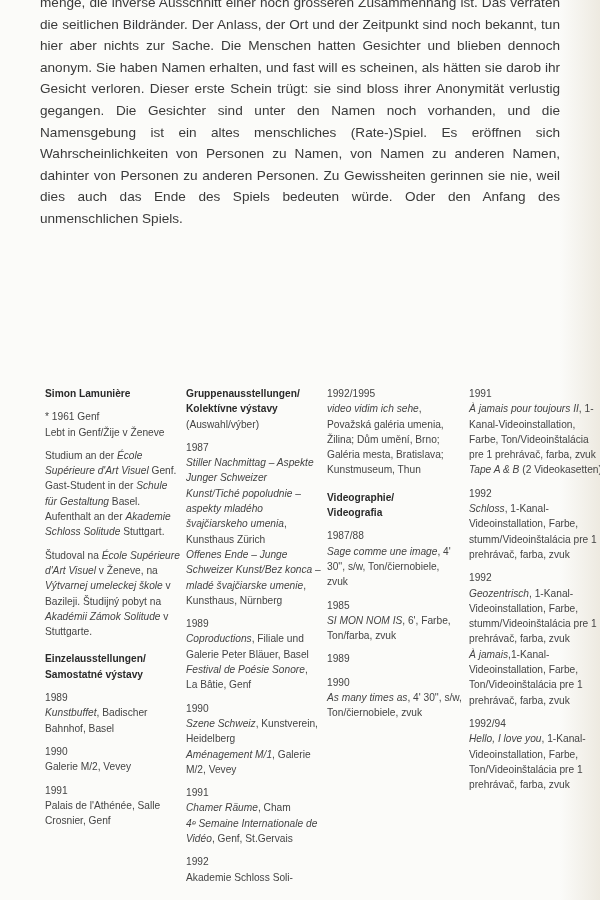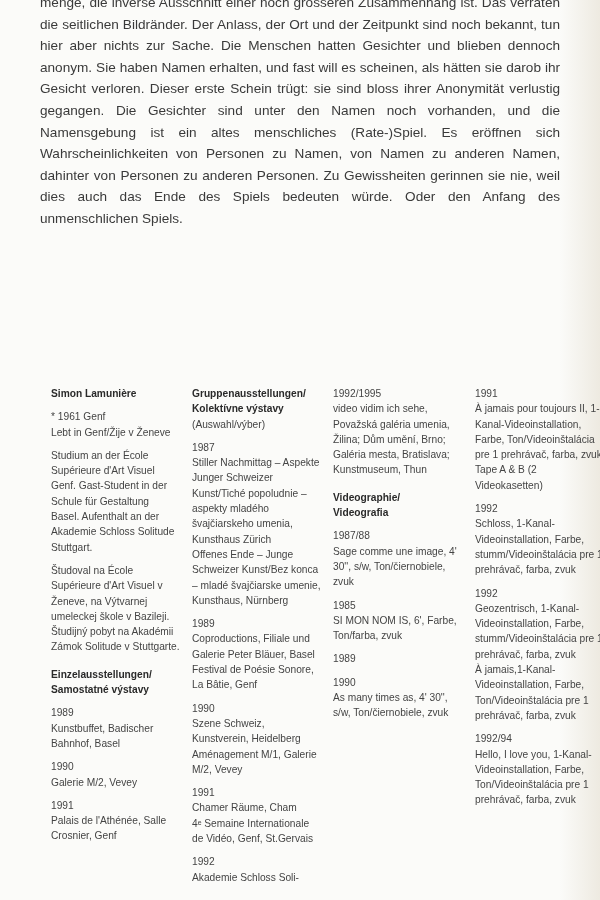--- a/index.html
+++ b/index.html
@@ -21,24 +21,24 @@
   }
   .columns { position: absolute; top: 386px; left: 0; width: 600px; }
   .col {
     position: absolute; top: 0; width: 135px;
     font-size: 10.2px; line-height: 15.3px; color: #444;
   }
   .col-1 { left: 45px; }
   .col-2 { left: 186px; }
   .col-3 { left: 327px; }
   .col-4 { left: 469px; }
-  .block { margin: 0 0 8px 6px; }
+  .block { margin: 0 0 8px 0; }
   .heading { font-weight: bold; color: #2a2a2a; }
   .line { display: block; }
-  i, .it { }
+  i, .it { font-style: italic; }
 </style>
 </head>
 <body>
 
 <div class="page-shade"></div>
 
 <p class="intro">menge, die inverse Ausschnitt einer noch grösseren Zusammenhang ist. Das verraten die seitlichen Bildränder. Der Anlass, der Ort und der Zeitpunkt sind noch bekannt, tun hier aber nichts zur Sache. Die Menschen hatten Gesichter und blieben dennoch anonym. Sie haben Namen erhalten, und fast will es scheinen, als hätten sie darob ihr Gesicht verloren. Dieser erste Schein trügt: sie sind bloss ihrer Anonymität verlustig gegangen. Die Gesichter sind unter den Namen noch vorhanden, und die Namensgebung ist ein altes menschliches (Rate-)Spiel. Es eröffnen sich Wahrscheinlichkeiten von Personen zu Namen, von Namen zu anderen Namen, dahinter von Personen zu anderen Personen. Zu Gewissheiten gerinnen sie nie, weil dies auch das Ende des Spiels bedeuten würde. Oder den Anfang des unmenschlichen Spiels.</p>
 
 <div class="columns">
 

